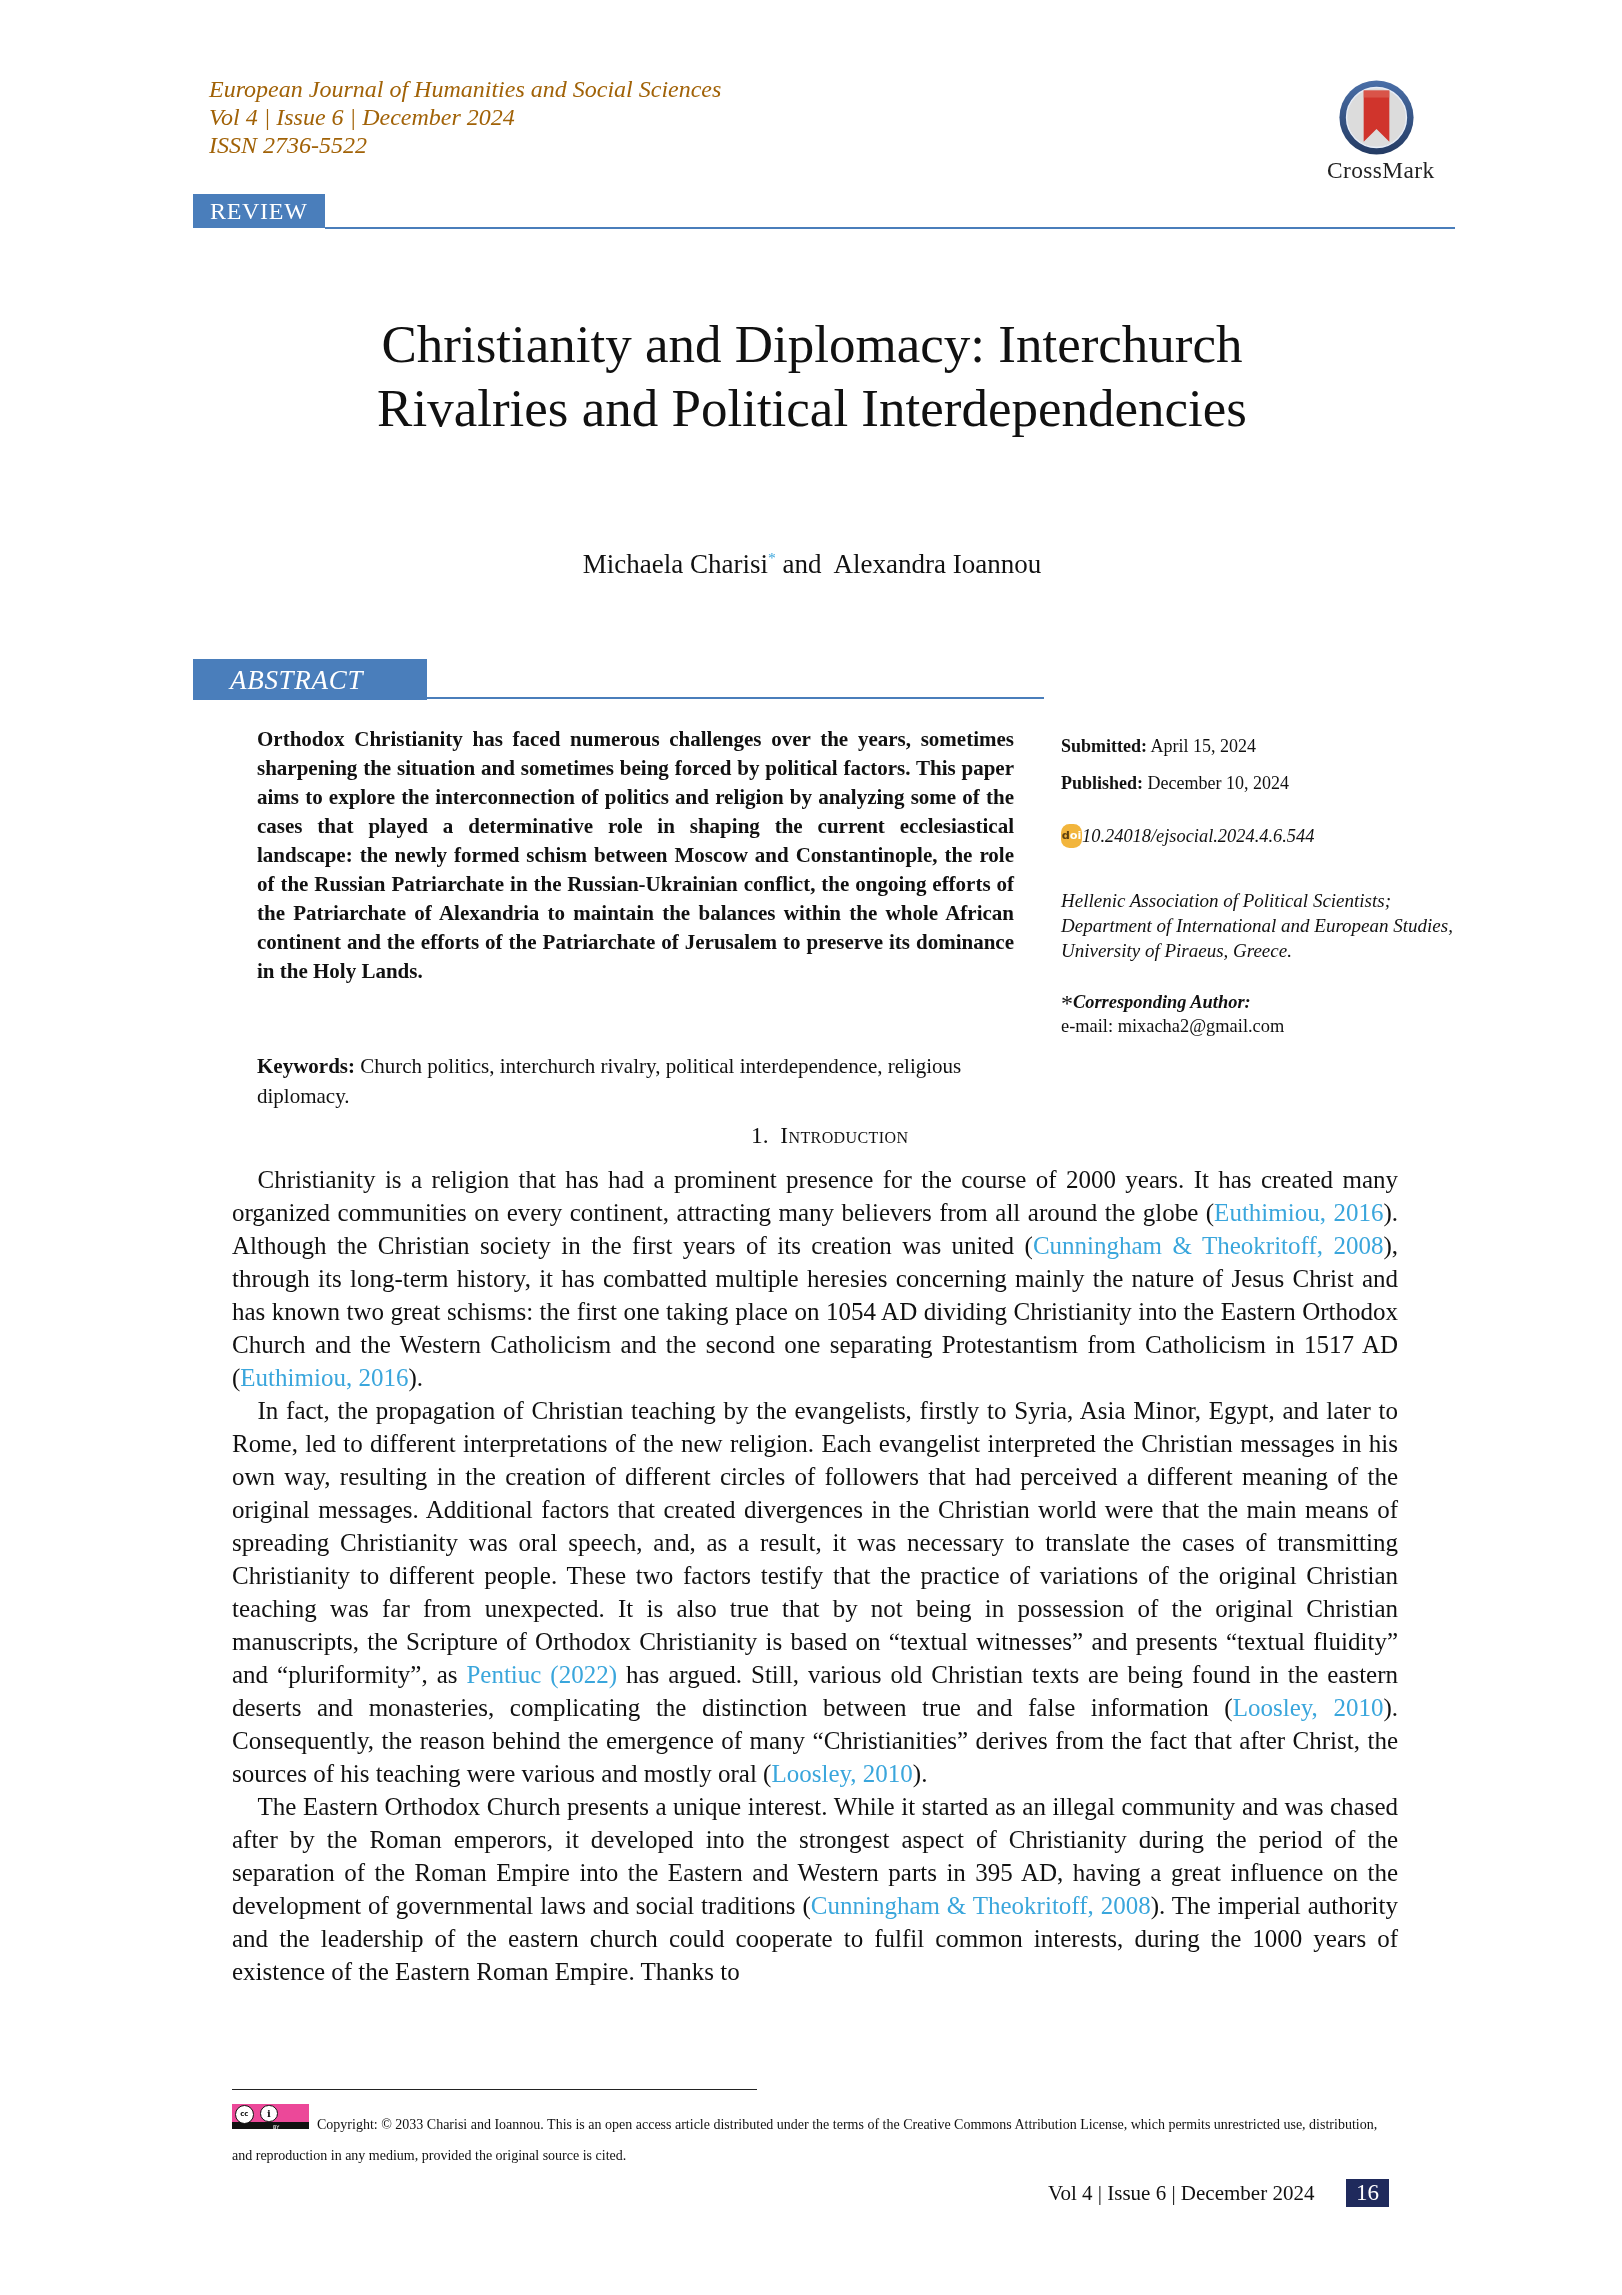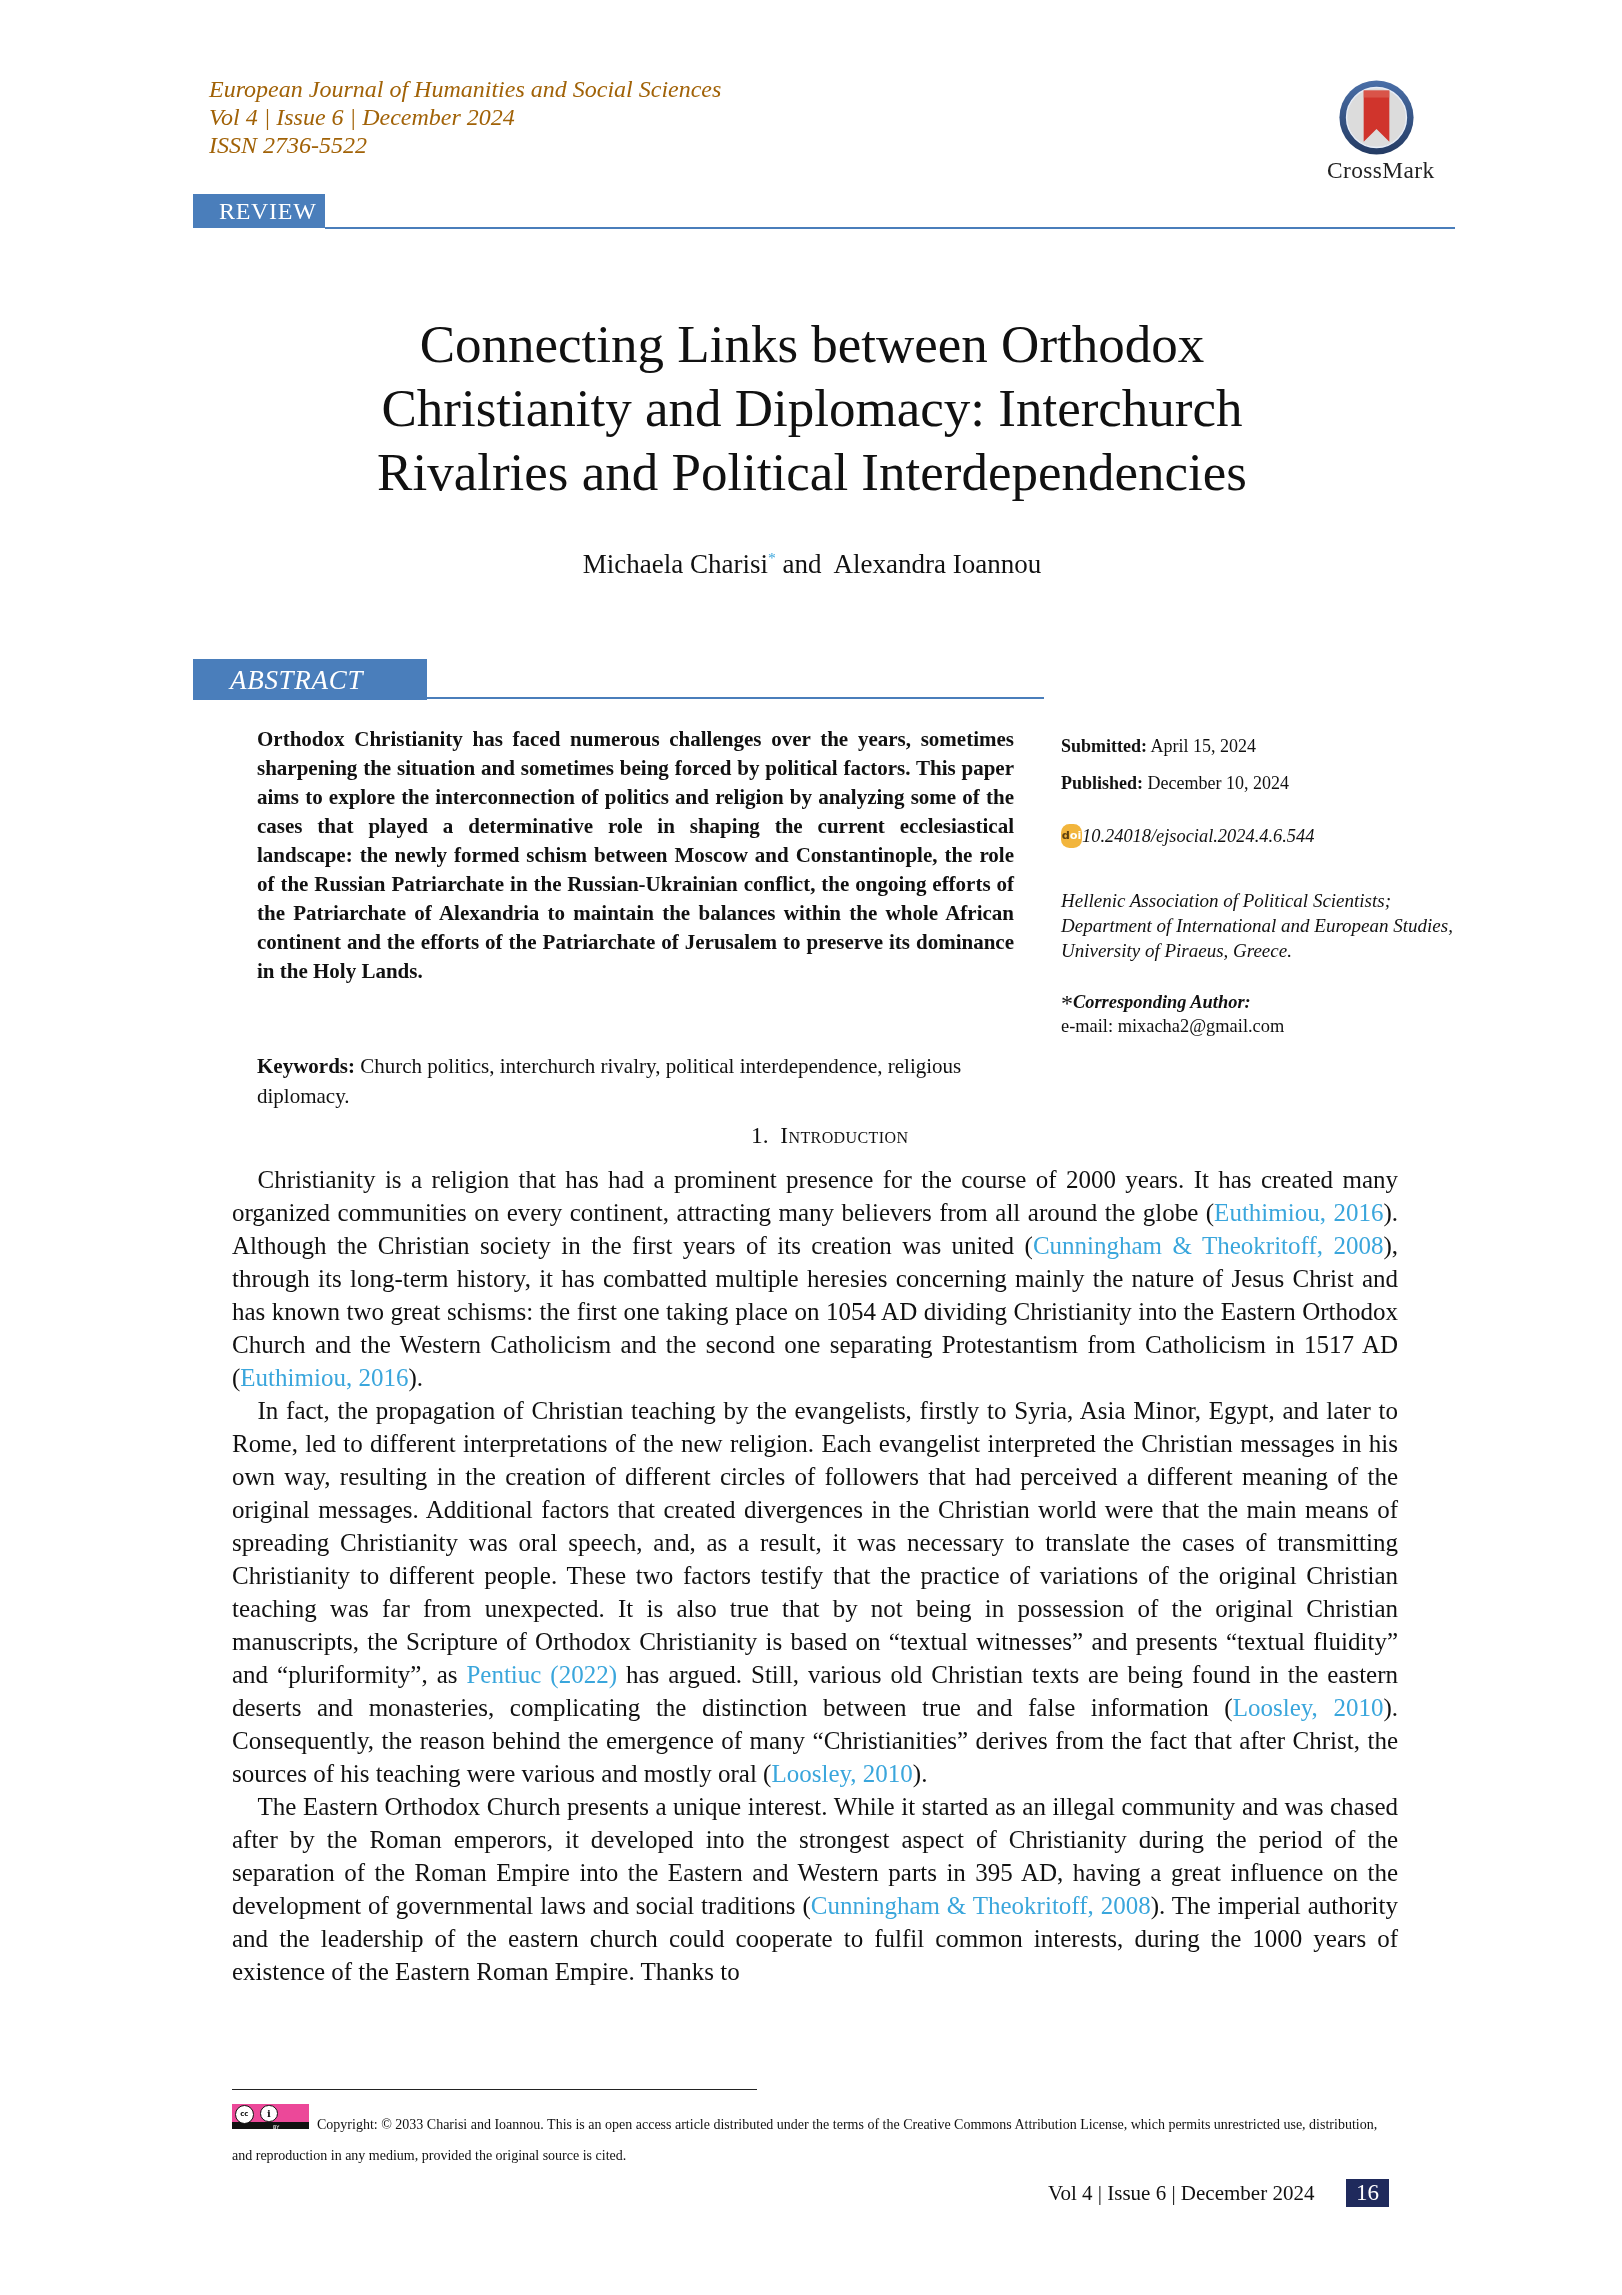--- a/index.html
+++ b/index.html
@@ -7,21 +7,21 @@
          font-family:"Liberation Serif", "DejaVu Serif", serif; color:#111; }
   .abs { position:absolute; }
 
   
   .journal { left:209px; top:75px; font-style:italic; font-size:24px; line-height:28px; color:#a16207; }
   .crossmark { left:1327px; top:79px; width:99px; }
   .cm-circle { width:77px; height:77px; margin-left:11.3px; position:relative; }
   .cm-label { font-size:23.4px; text-align:center; color:#222; margin-top:1.4px; letter-spacing:0.4px; }
 
   .review-tag { left:193px; top:194px; width:132px; height:34px; background:#4a7ebb; color:#fff;
-                font-size:24px; line-height:35px; padding-left:26px; box-sizing:border-box; letter-spacing:0.7px; }
+                font-size:24px; line-height:35px; padding-left:17px; box-sizing:border-box; letter-spacing:0.7px; }
   .review-rule { left:325px; top:227px; width:1130px; height:2.1px; background:#4a7ebb; }
 
   
   .title { left:213px; top:312px; width:1198px; text-align:center; font-size:53px; line-height:64px; color:#111; }
   .authors { left:213px; top:549px; width:1198px; text-align:center; font-size:27px; color:#111; }
   .authors .star { color:#3aa6dc; font-size:15.6px; vertical-align:super; }
 
   
   .abstract-tag { left:193px; top:659px; width:234px; height:41px; background:#4a7ebb; color:#fff;
                   font-style:italic; font-size:27px; line-height:43px; padding-left:37px; box-sizing:border-box; letter-spacing:0.7px; }
@@ -86,21 +86,20 @@
       <rect x="36" y="16" width="36" height="10" fill="#e06a5e" opacity="0.6"></rect>
     </svg>
   </div>
   <div class="cm-label">CrossMark</div>
 </div>
 
 <div class="abs review-tag">REVIEW</div>
 <div class="abs review-rule"></div>
 
 <div class="abs title">
-  <div>Connecting Links between Orthodox</div>
   <div>Christianity and Diplomacy: Interchurch</div>
   <div>Rivalries and Political Interdependencies</div>
 </div>
 
 <div class="abs authors">
   <span>Michaela Charisi</span><span class="star">*</span><span style="white-space:pre"> and  </span><span>Alexandra Ioannou</span>
 </div>
 
 <div class="abs abstract-tag">ABSTRACT</div>
 <div class="abs abstract-rule"></div>

